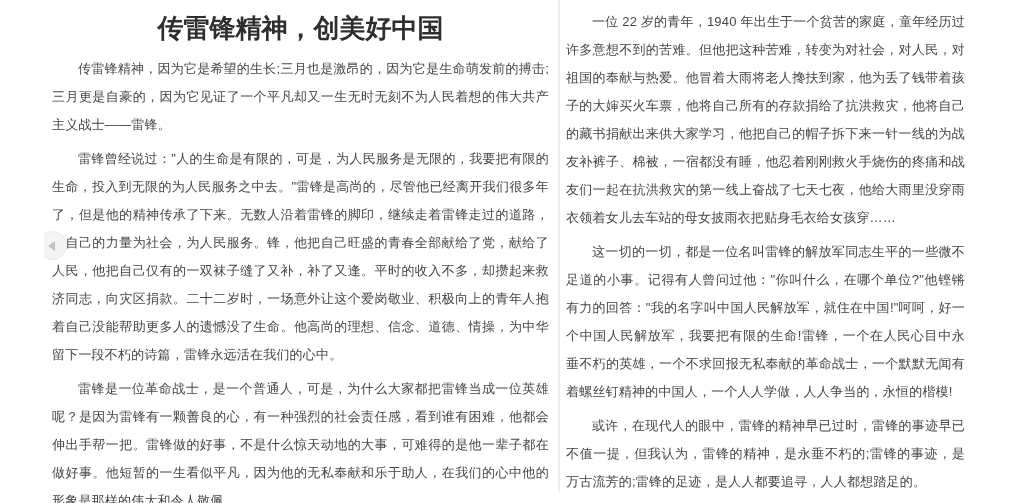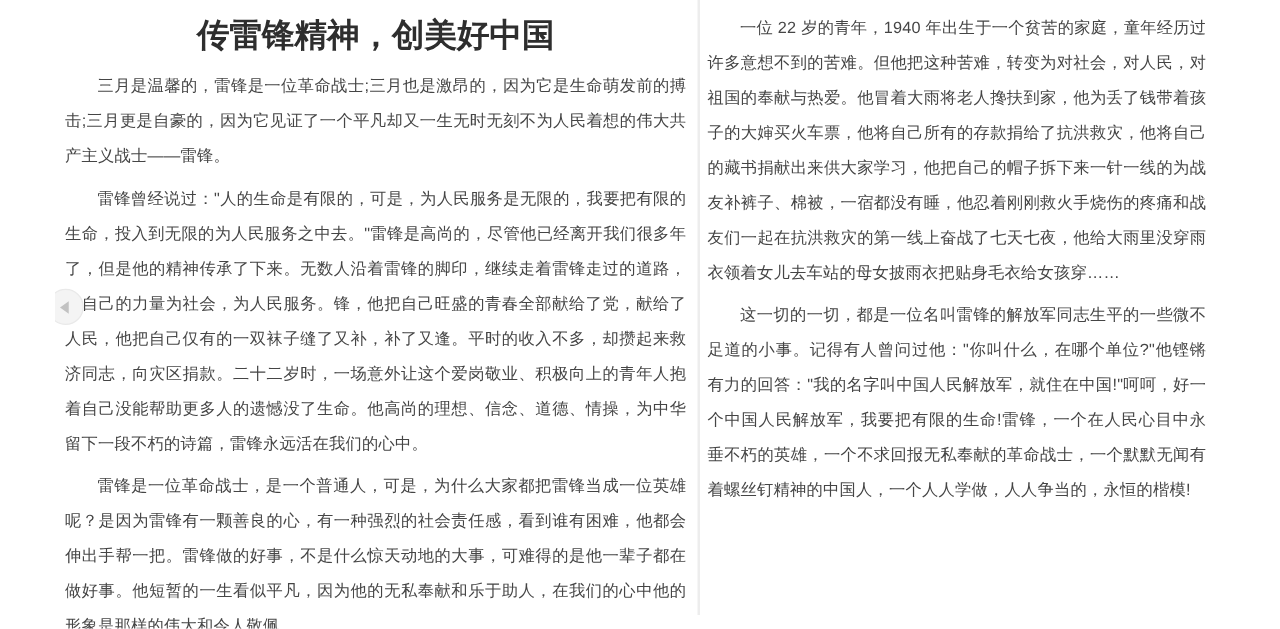--- a/index.html
+++ b/index.html
@@ -89,30 +89,31 @@
     margin-right: 2px;
   }
 </style>
 </head>
 <body>
 
 <div class="stage">
 
   <div class="page page-left">
     <h1 class="doc-title">传雷锋精神，创美好中国</h1>
-    <p class="para">三月是温馨的，雷锋是一位革命战士;三月也是激昂的，因为它是生命萌发前的搏击;三月更是自豪的，因为它见证了一个平凡却又一生无时无刻不为人民着想的伟大共产主义战士——雷锋。</p>
+    <p class="para">传雷锋精神，因为它是希望的生长;三月也是激昂的，因为它是生命萌发前的搏击;三月更是自豪的，因为它见证了一个平凡却又一生无时无刻不为人民着想的伟大共产主义战士——雷锋。</p>
     <p class="para">雷锋曾经说过："人的生命是有限的，可是，为人民服务是无限的，我要把有限的生命，投入到无限的为人民服务之中去。"雷锋是高尚的，尽管他已经离开我们很多年了，但是他的精神传承了下来。无数人沿着雷锋的脚印，继续走着雷锋走过的道路，尽自己的力量为社会，为人民服务。锋，他把自己旺盛的青春全部献给了党，献给了人民，他把自己仅有的一双袜子缝了又补，补了又逢。平时的收入不多，却攒起来救济同志，向灾区捐款。二十二岁时，一场意外让这个爱岗敬业、积极向上的青年人抱着自己没能帮助更多人的遗憾没了生命。他高尚的理想、信念、道德、情操，为中华留下一段不朽的诗篇，雷锋永远活在我们的心中。</p>
     <p class="para">雷锋是一位革命战士，是一个普通人，可是，为什么大家都把雷锋当成一位英雄呢？是因为雷锋有一颗善良的心，有一种强烈的社会责任感，看到谁有困难，他都会伸出手帮一把。雷锋做的好事，不是什么惊天动地的大事，可难得的是他一辈子都在做好事。他短暂的一生看似平凡，因为他的无私奉献和乐于助人，在我们的心中他的形象是那样的伟大和令人敬佩。</p>
   </div>
 
   <div class="divider"></div>
 
   <div class="page page-right">
     <p class="para">一位 22 岁的青年，1940 年出生于一个贫苦的家庭，童年经历过许多意想不到的苦难。但他把这种苦难，转变为对社会，对人民，对祖国的奉献与热爱。他冒着大雨将老人搀扶到家，他为丢了钱带着孩子的大婶买火车票，他将自己所有的存款捐给了抗洪救灾，他将自己的藏书捐献出来供大家学习，他把自己的帽子拆下来一针一线的为战友补裤子、棉被，一宿都没有睡，他忍着刚刚救火手烧伤的疼痛和战友们一起在抗洪救灾的第一线上奋战了七天七夜，他给大雨里没穿雨衣领着女儿去车站的母女披雨衣把贴身毛衣给女孩穿……</p>
     <p class="para">这一切的一切，都是一位名叫雷锋的解放军同志生平的一些微不足道的小事。记得有人曾问过他："你叫什么，在哪个单位?"他铿锵有力的回答："我的名字叫中国人民解放军，就住在中国!"呵呵，好一个中国人民解放军，我要把有限的生命!雷锋，一个在人民心目中永垂不朽的英雄，一个不求回报无私奉献的革命战士，一个默默无闻有着螺丝钉精神的中国人，一个人人学做，人人争当的，永恒的楷模!</p>
+    <p class="para">或许，在现代人的眼中，雷锋的精神早已过时，雷锋的事迹早已不值一提，但我认为，雷锋的精神，是永垂不朽的;雷锋的事迹，是万古流芳的;雷锋的足迹，是人人都要追寻，人人都想踏足的。</p>
   </div>
 
   <div class="nav-btn nav-prev">
     <span class="chevron-left"></span>
   </div>
 
   <div class="nav-btn nav-next">
     
   </div>
 

